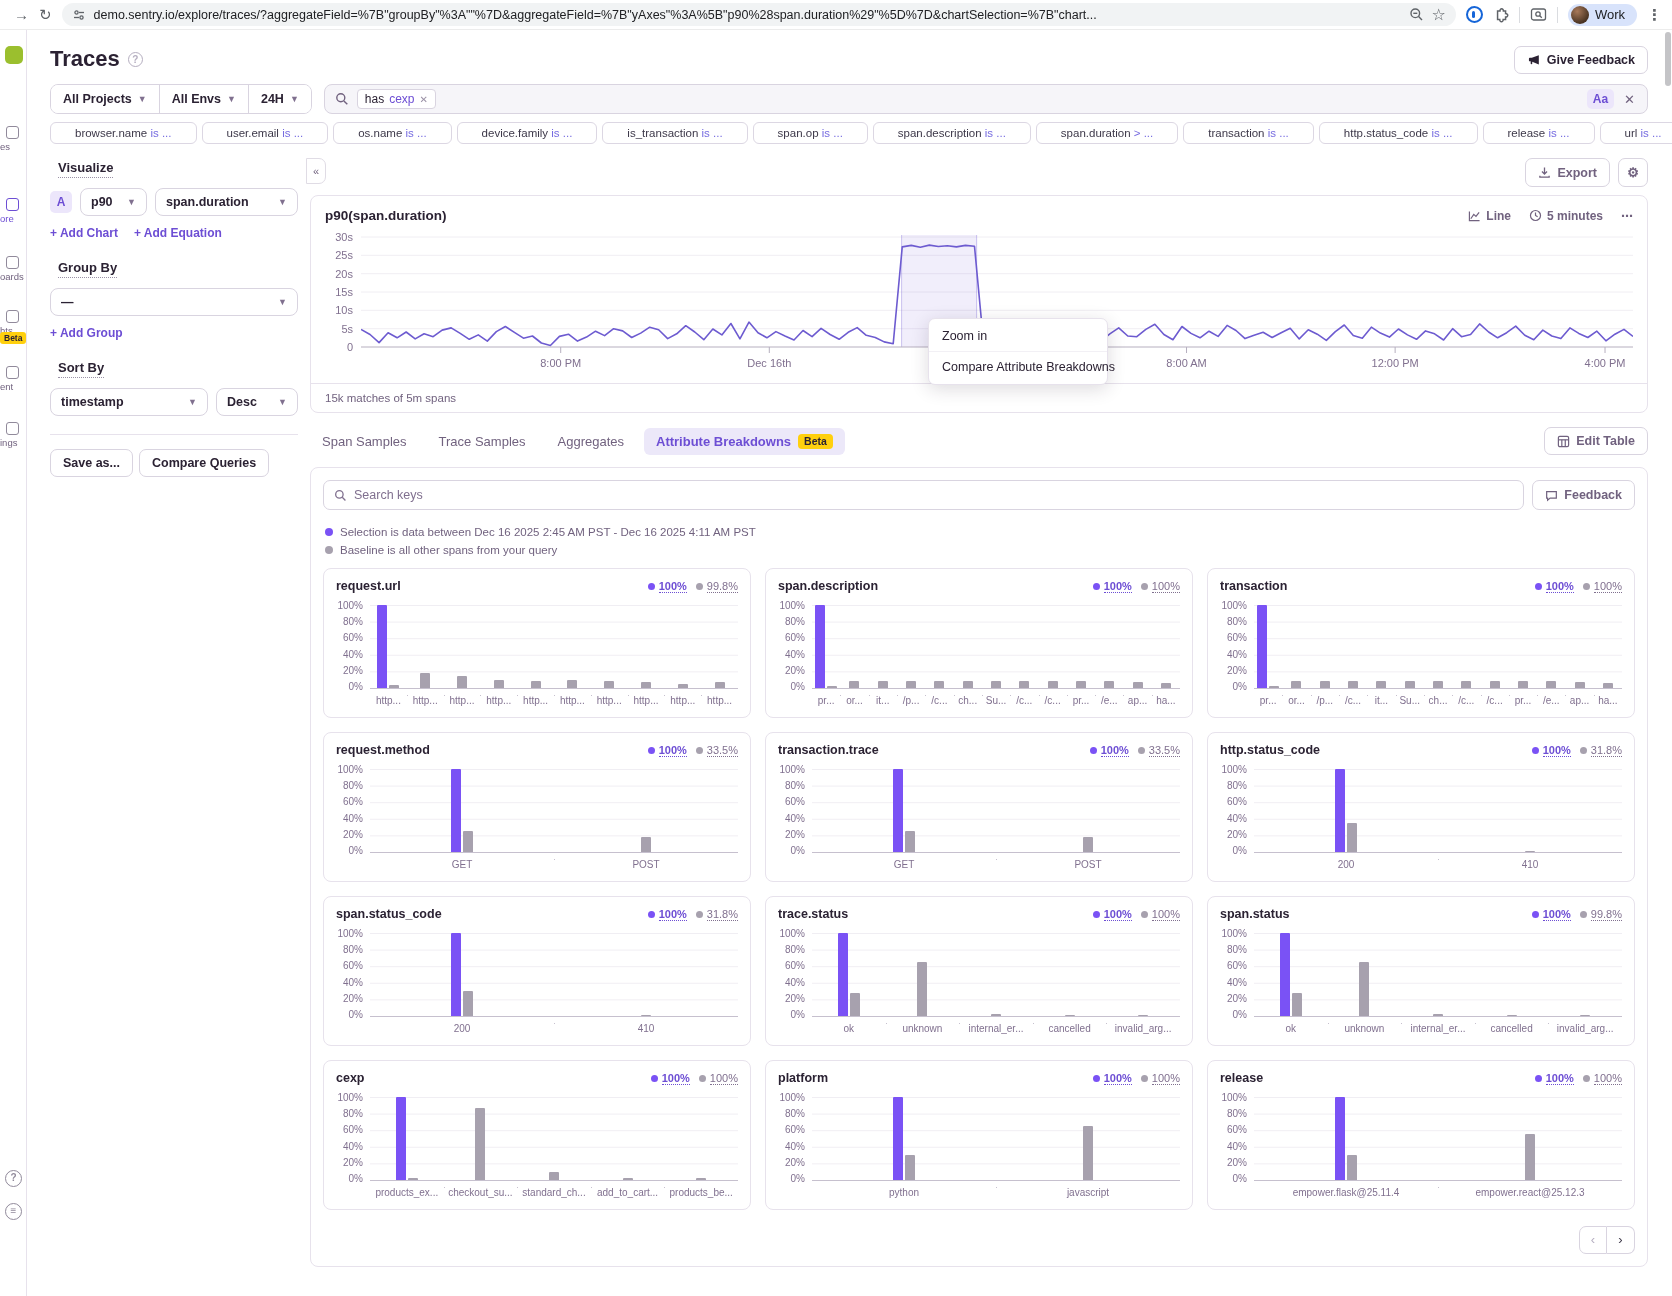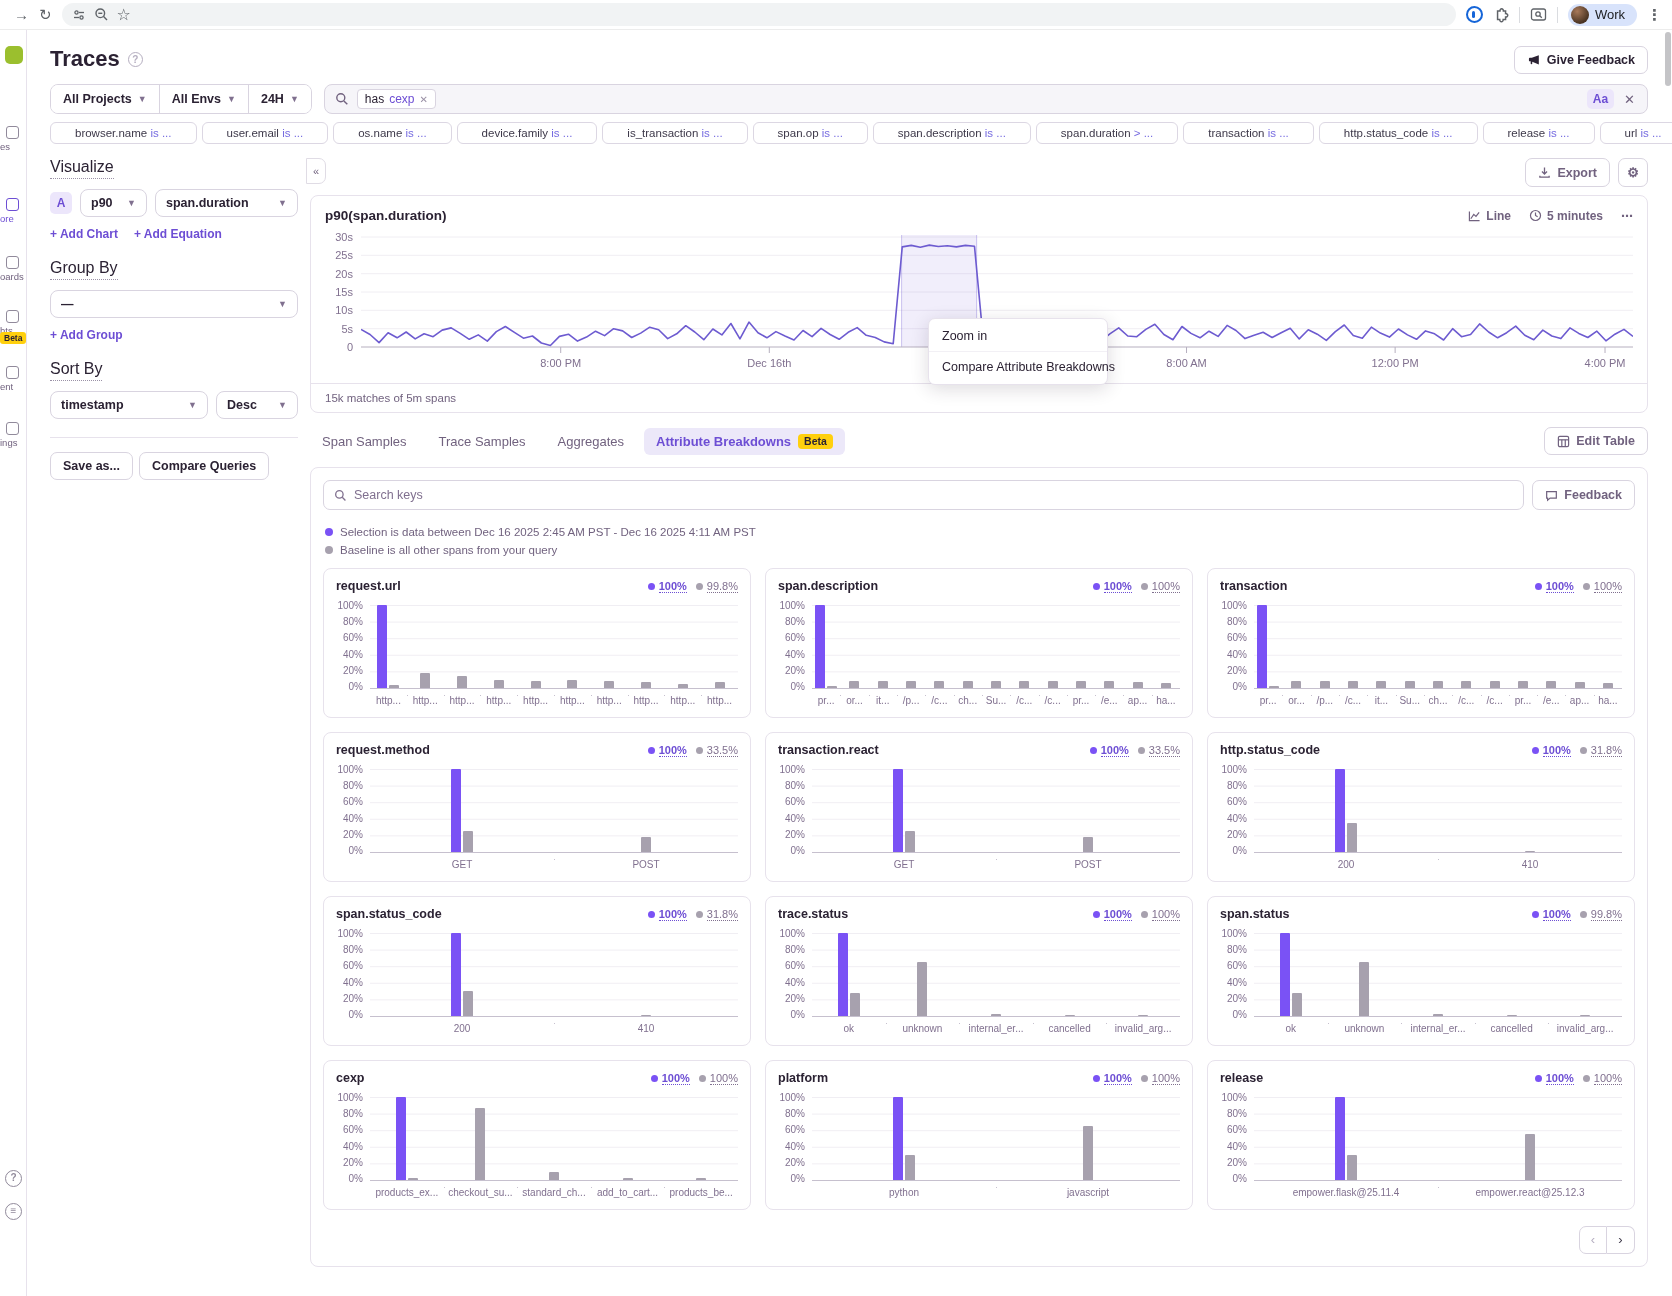--- a/index.html
+++ b/index.html
@@ -68,22 +68,22 @@
 
   .chips-row { display:flex; align-items:center; gap:5px; padding:8px 24px 0 23px; white-space:nowrap; }
   .chip { border:1px solid #dcd7e3; border-radius:6px; padding:4px 24px; font-size:11.5px; color:#3d3849;
     background:#fff; }
   .chip .chip-op { color:#766be0; }
   .chip.see-all { font-weight:bold; color:#2b2233; }
 
   
   .workspace { display:flex; gap:12px; padding:14px 24px 0 23px; align-items:flex-start; }
   .query-panel { width:248px; flex:none; }
-  .qp-label { display:inline-block; font-size:16px; font-weight:normal; color:#2b2233;
-    border-bottom:1px dotted #9a91a6; padding-bottom:2px; margin-bottom:10px; }
+  .qp-label { display:inline-block; font-size:13px; font-weight:bold; color:#2b2233;
+    border-bottom:1px dotted #9a91a6; padding-bottom:2px; margin-bottom:10px;margin-left:8px; }
   .qp-row { display:flex; gap:8px; align-items:center; margin-bottom:10px; }
   .series-chip { width:22px; height:22px; flex:none; background:#ece6fb; color:#6d4ed4; font-weight:bold;
     font-size:12px; border-radius:5px; text-align:center; line-height:22px; }
   .dd { display:flex; align-items:center; justify-content:space-between; gap:8px; background:#fff;
     border:1px solid #d9d4e0; border-radius:8px; padding:6px 10px; font-size:12.5px; font-weight:bold; }
   .dd.grow { flex:1; }
   .link-row { display:flex; gap:16px; margin:2px 0 18px; }
   .p-link { color:#6d4ed4; font-size:12px; font-weight:bold; }
   .qp-divider { border-top:1px solid #e7e2ec; margin:18px 0 14px; }
   .qp-actions { display:flex; gap:6px; }
@@ -175,20 +175,21 @@
 <div class="chrome">
   <span class="chrome-btn">→</span>
   <span class="chrome-btn">↻</span>
   <div class="omnibox">
     <svg width="14" height="14" viewBox="0 0 14 14">
       <circle cx="4.5" cy="4.5" r="1.6" fill="none" stroke="#5f6368" stroke-width="1.3"></circle>
       <line x1="7" y1="4.5" x2="12" y2="4.5" stroke="#5f6368" stroke-width="1.3"></line>
       <circle cx="9.5" cy="9.5" r="1.6" fill="none" stroke="#5f6368" stroke-width="1.3"></circle>
       <line x1="2" y1="9.5" x2="7" y2="9.5" stroke="#5f6368" stroke-width="1.3"></line>
     </svg>
+    <span class="url-text">demo.sentry.io/explore/traces/?aggregateField=%7B"groupBy"%3A""%7D&amp;aggregateField=%7B"yAxes"%3A%5B"p90%28span.duration%29"%5D%7D&amp;chartSelection=%7B"chart...</span>
     <svg width="15" height="15" viewBox="0 0 15 15">
       <circle cx="6.3" cy="6.3" r="4.3" fill="none" stroke="#5f6368" stroke-width="1.4"></circle>
       <line x1="9.6" y1="9.6" x2="13" y2="13" stroke="#5f6368" stroke-width="1.4"></line>
       <line x1="4.3" y1="6.3" x2="8.3" y2="6.3" stroke="#5f6368" stroke-width="1.4"></line>
     </svg>
     <span class="chrome-btn" style="font-size:16px">☆</span>
   </div>
   <span class="onep"></span>
   <svg width="16" height="16" viewBox="0 0 14 14">
     <path d="M4 3.5h2.1c-.1-1 .6-1.9 1.5-1.9s1.6.9 1.5 1.9H11v2.3c1-.1 1.9.6 1.9 1.5S12 8.9 11 8.8V11H8.9c.1 1-.6 1.9-1.5 1.9S5.8 12 5.9 11H4V3.5z" fill="none" stroke="#5f6368" stroke-width="1.3"></path>
@@ -759,21 +760,21 @@
                   </div>
                 </div>
               </div>
               <div class="bk-xrow">
                 <div class="bk-xcell">GET</div>
                 <div class="bk-xcell">POST</div>
               </div>
             </div>
             <div class="bk-card">
               <div class="bk-head">
-                <span class="bk-title">transaction.react</span>
+                <span class="bk-title">transaction.trace</span>
                 <span class="bk-legend">
                   <span class="lg">
                     <span class="dot purple"></span>
                     <a class="pct-sel">100%</a>
                   </span>
                   <span class="lg">
                     <span class="dot gray"></span>
                     <a class="pct-base">33.5%</a>
                   </span>
                 </span>

